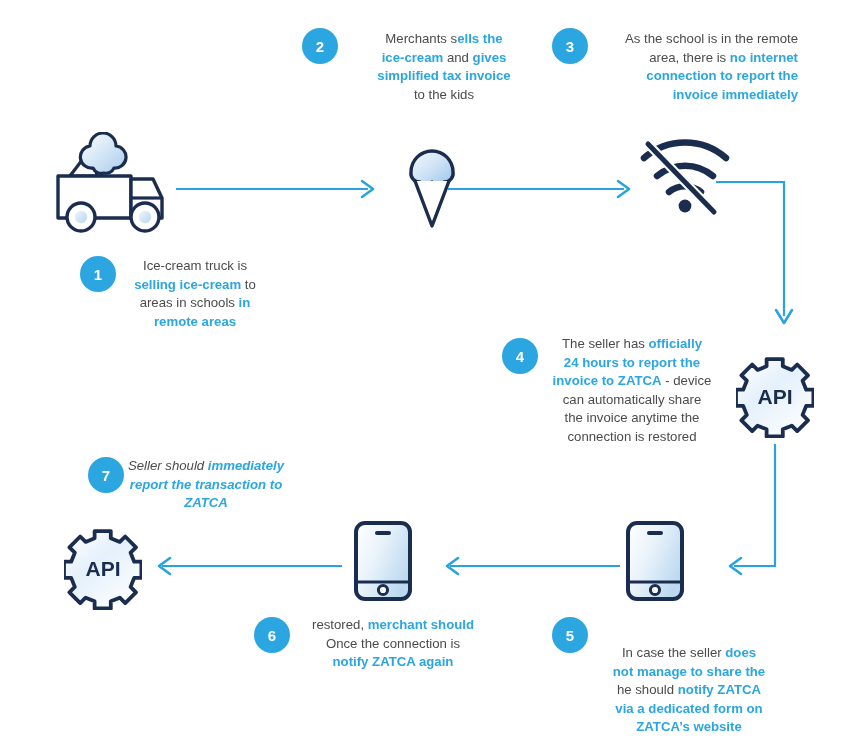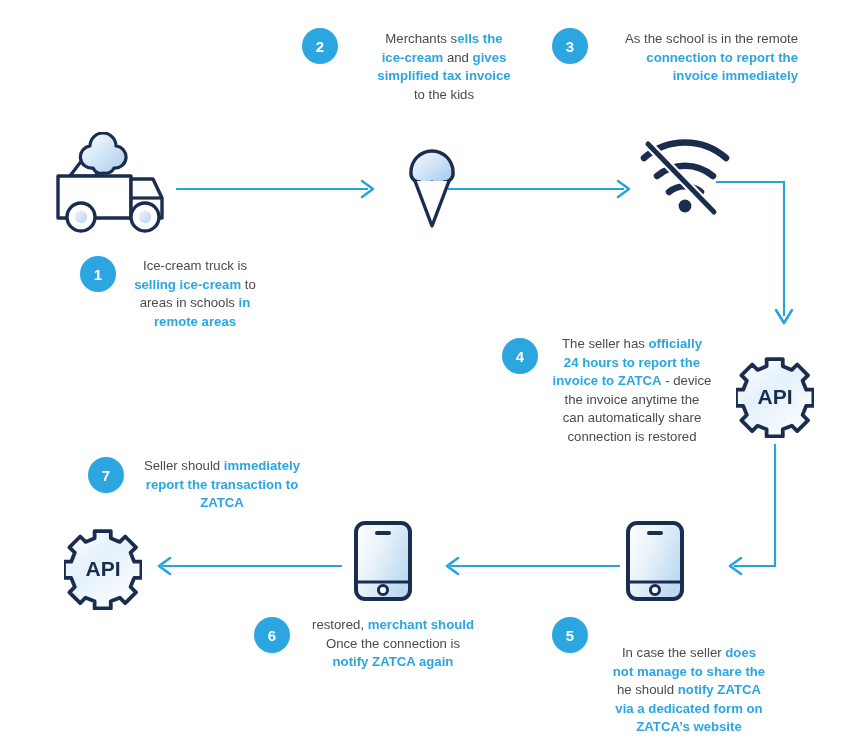--- a/index.html
+++ b/index.html
@@ -48,20 +48,21 @@
   <div class="abs caption" style="left:348px;top:30px;width:192px;">
       <div><span>Merchants s</span><b>ells the</b></div>
       <div><b>ice-cream</b><span> and </span><b>gives</b></div>
       <div><b>simplified tax invoice</b></div>
       <div><span>to the kids</span></div>
     </div>
 
   <div class="abs badge" style="left:552px;top:28px;">3</div>
   <div class="abs caption" style="left:598px;top:30px;width:200px;text-align:right;">
       <div><span>As the school is in the remote</span></div>
+      <div><span>area, there is </span><b>no internet</b></div>
       <div><b>connection to report the</b></div>
       <div><b>invoice immediately</b></div>
     </div>
 
   <div class="abs icon" style="left:52px;top:132px;">
     <svg width="128" height="104" viewBox="0 0 128 104">
       <defs>
         <linearGradient id="gIce1" x1="0" y1="0" x2="1" y2="1">
           <stop offset="0%" stop-color="#ffffff"></stop>
           <stop offset="55%" stop-color="#cfe3f6"></stop>
@@ -146,22 +147,22 @@
       <div><b>selling ice-cream</b><span> to</span></div>
       <div><span>areas in schools </span><b>in</b></div>
       <div><b>remote areas</b></div>
     </div>
 
   <div class="abs badge" style="left:502px;top:338px;">4</div>
   <div class="abs caption" style="left:548px;top:335px;width:168px;">
       <div><span>The seller has </span><b>officially</b></div>
       <div><b>24 hours to report the</b></div>
       <div><b>invoice to ZATCA</b><span> - device</span></div>
+      <div><span>can automatically share</span></div>
       <div><span>the invoice anytime the</span></div>
-      <div><span>can automatically share</span></div>
       <div><span>connection is restored</span></div>
     </div>
 
   <div class="abs icon" style="left:736px;top:356px;">
     <svg width="78" height="82" viewBox="0 0 78 82">
       <defs>
         <linearGradient id="gGearR" x1="0.1" y1="0" x2="0.9" y2="1">
           <stop offset="0%" stop-color="#ffffff"></stop>
           <stop offset="40%" stop-color="#e4f0fb"></stop>
           <stop offset="100%" stop-color="#ffffff"></stop>
@@ -176,21 +177,21 @@
   </div>
 
   <div class="abs" style="left:728px;top:444px;">
     <svg width="106" height="132" viewBox="0 0 106 132">
       <polyline points="47,0 47,122 6,122" fill="none" stroke="#29a3e0" stroke-width="2.2"></polyline>
       <polyline points="13,114 2,122 13,130" fill="none" stroke="#29a3e0" stroke-width="2.6" stroke-linecap="round" stroke-linejoin="round"></polyline>
     </svg>
   </div>
 
   <div class="abs badge" style="left:88px;top:457px;">7</div>
-  <div class="abs caption" style="left:134px;top:457px;width:176px;">
+  <div class="abs caption" style="left:118px;top:457px;width:176px;font-style:italic;">
       <div><span>Seller should </span><b>immediately</b></div>
       <div><b>report the transaction to</b></div>
       <div><b>ZATCA</b></div>
     </div>
 
   <div class="abs icon" style="left:64px;top:528px;">
     <svg width="78" height="82" viewBox="0 0 78 82">
       <defs>
         <linearGradient id="gGearL" x1="0.1" y1="0" x2="0.9" y2="1">
           <stop offset="0%" stop-color="#ffffff"></stop>

